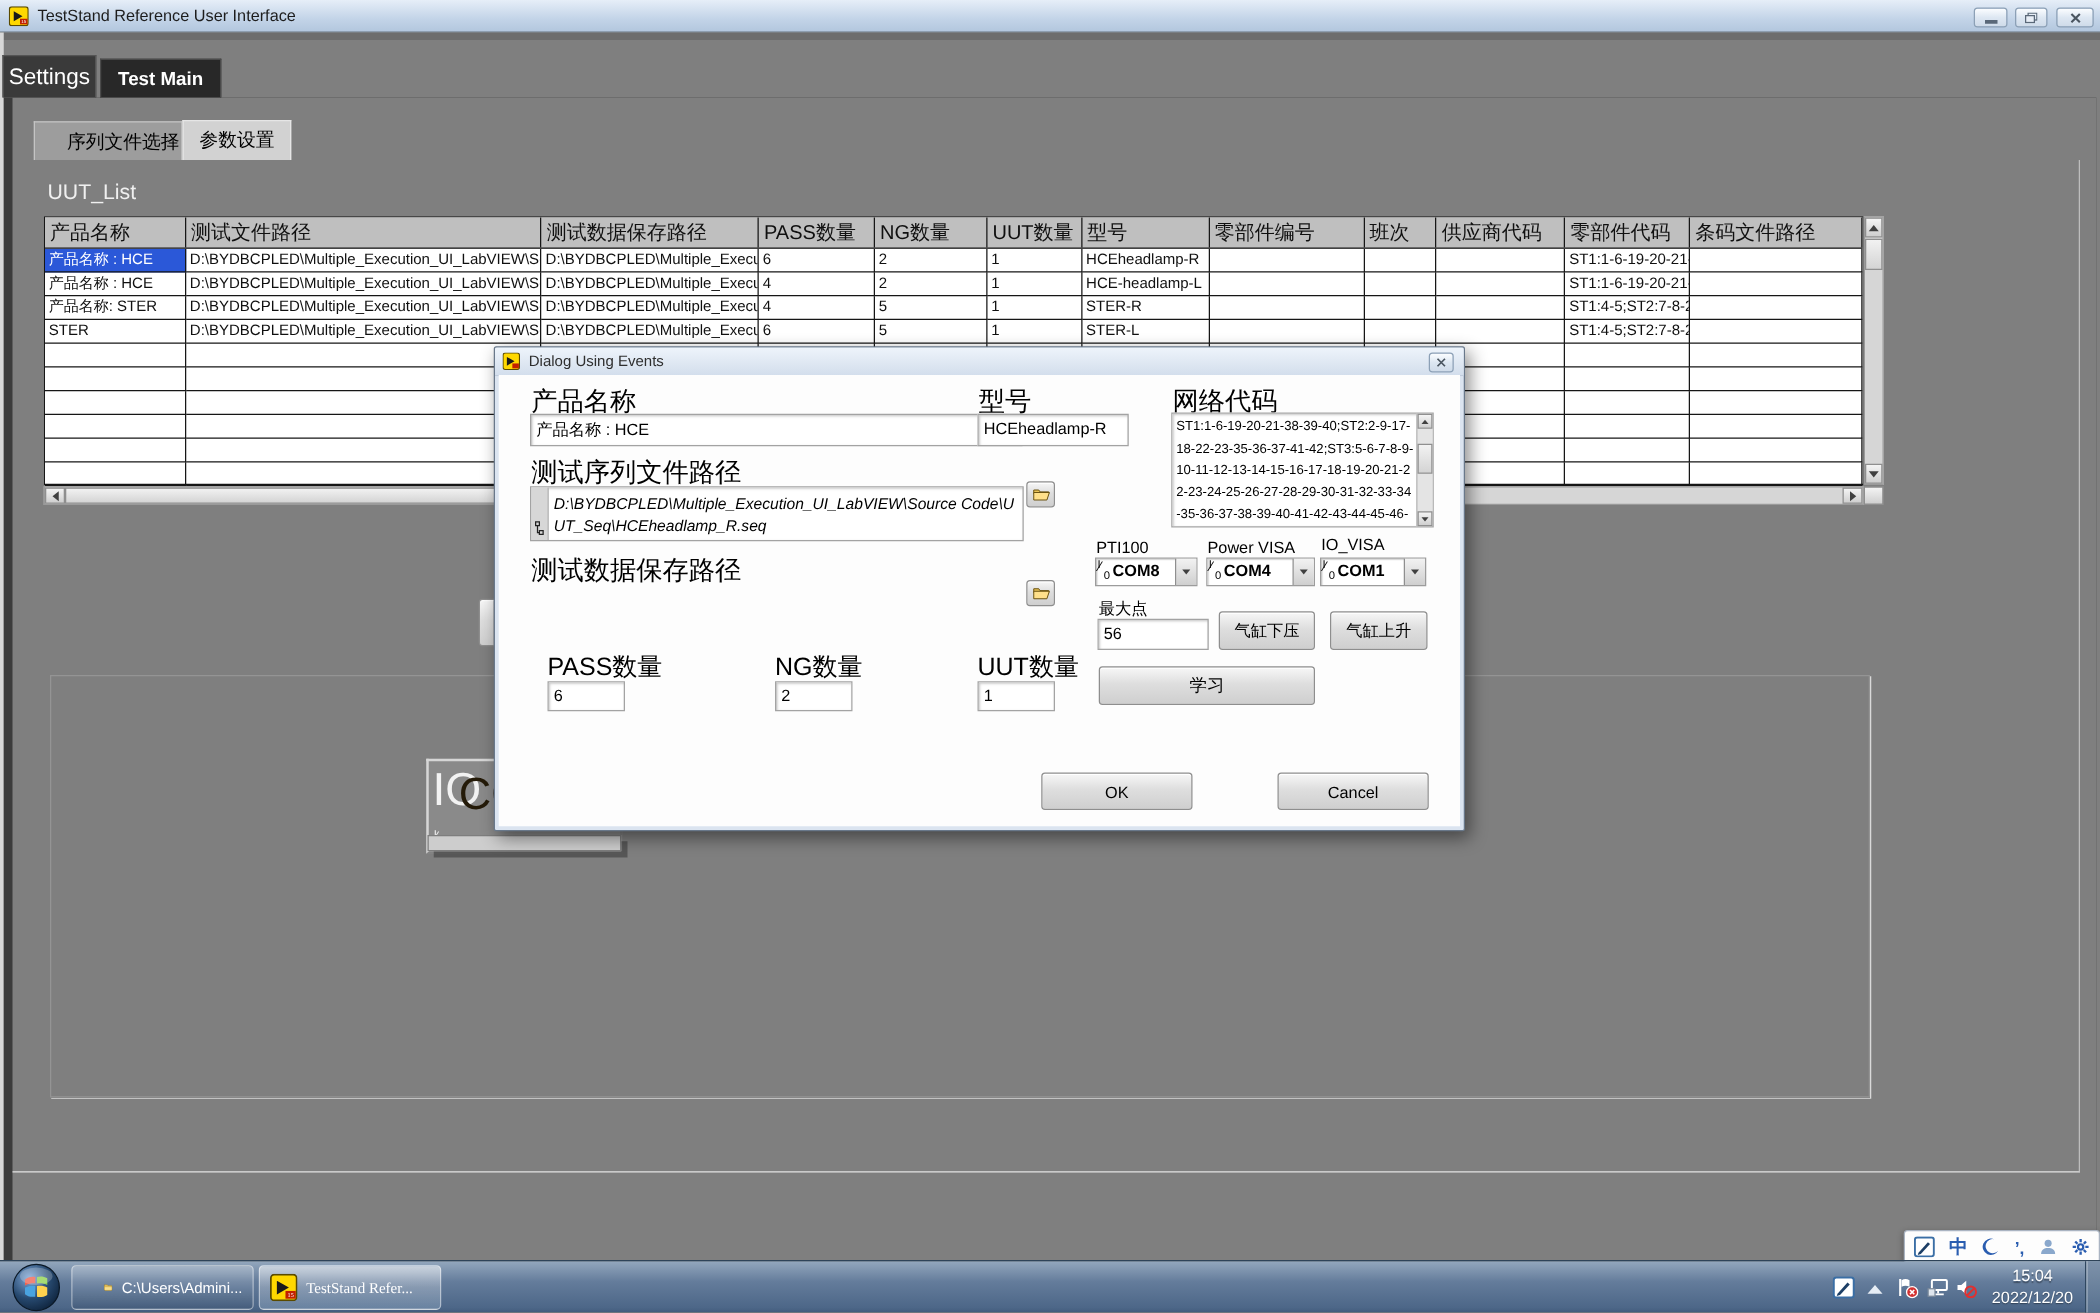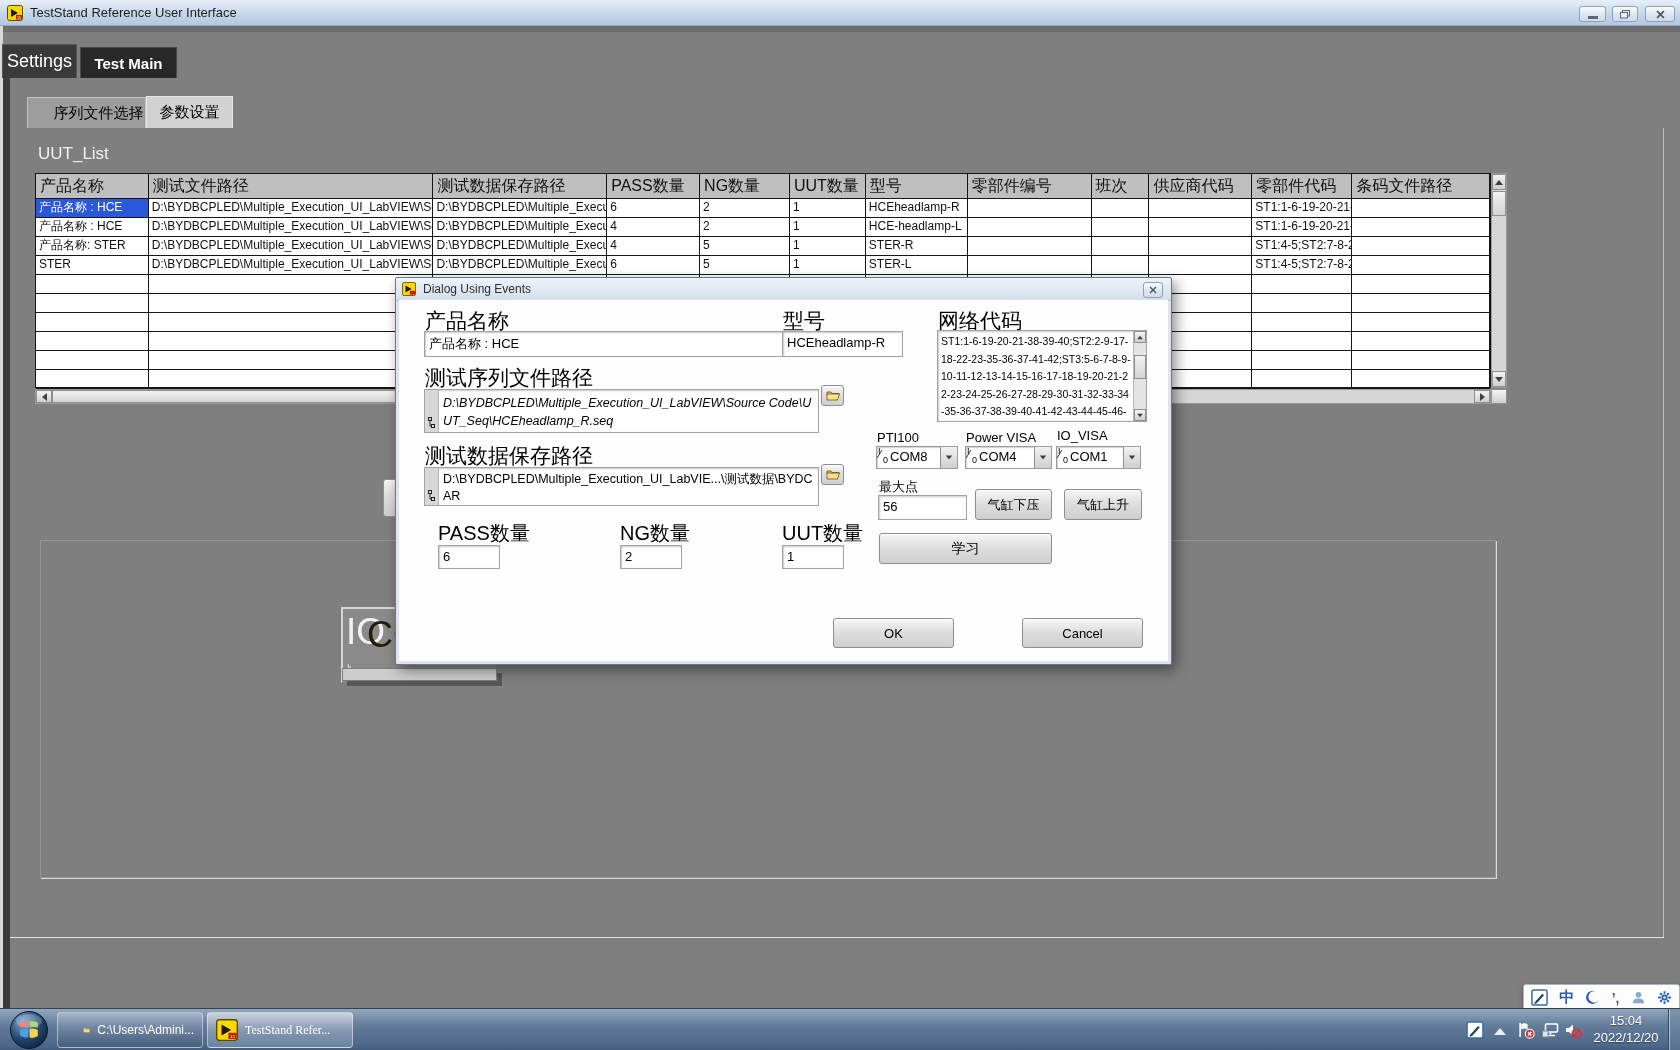--- a/index.html
+++ b/index.html
@@ -58,21 +58,21 @@
   .sunken{background:#fff;border:1px solid #a3a3a3;
     box-shadow:inset 1px 1px 2px rgba(0,0,0,.22);}
   .field-text{font-size:13px;color:#000;padding:3px 4px;overflow:hidden;white-space:nowrap;}
   .silver{background:linear-gradient(#f7f7f7,#dedede 45%,#cfcfcf);
     border:1px solid #8e8e8e;border-radius:3px;box-shadow:inset 0 1px 0 #fff;
     display:flex;align-items:center;justify-content:center;color:#000;}
   .pathbox{display:flex;}
   .path-glyph{width:13px;background:#d7d7d7;border-right:1px solid #b5b5b5;
     display:flex;align-items:flex-end;justify-content:center;padding-bottom:3px;}
   .combo{display:flex;background:#fff;border:1px solid #9c9c9c;box-shadow:inset 1px 1px 1px rgba(0,0,0,.18);}
-  .combo .val{flex:1;font-size:13px;padding:2px 12px 0 2px;white-space:nowrap;overflow:hidden;}
+  .combo .val{flex:1;font-size:13px;padding:2px 12px 0 2px;white-space:nowrap;overflow:hidden;font-weight:bold;}
   .combo .drop{width:16px;background:linear-gradient(#f2f2f2,#cgcfcf,#cfcfcf);
     background:linear-gradient(#f2f2f2,#cfcfcf);border-left:1px solid #8f8f8f;
     display:flex;align-items:center;justify-content:center;}
   .visa-g{position:relative;width:11px;height:17px;flex:none;}
   .visa-g i{position:absolute;left:1px;top:-1px;font-style:normal;font-size:9px;}
   .visa-g b{position:absolute;left:2px;top:1px;font-weight:400;font-size:11px;}
   .visa-g u{position:absolute;right:0;bottom:-1px;text-decoration:none;font-size:9px;}
 
   
   .taskbar{left:0;top:1008px;width:1680px;height:42px;
@@ -384,32 +384,20 @@
     <span style="flex:1;font-size:12.5px;line-height:18px;padding:4px 4px;word-break:break-all;overflow:hidden;font-style:italic;">D:\BYDBCPLED\Multiple_Execution_UI_LabVIEW\Source Code\UUT_Seq\HCEheadlamp_R.seq</span>
   </div>
   <span class="abs silver" style="left:425px;top:107px;width:23px;height:21px;">
     <svg width="14" height="11" viewBox="0 0 14 11">
         <path d="M1 2 h4 l1 1.5 h7 v1.5 h-12 z" fill="#e8c255" stroke="#6b5310" stroke-width="0.8"></path>
         <path d="M1 4 H13.5 L11.5 10 H1 Z" fill="#ffe08a" stroke="#6b5310" stroke-width="0.8"></path>
       </svg>
   </span>
 
   <div class="abs biglabel" style="left:29px;top:164px;">测试数据保存路径</div>
-  <div class="abs pathbox sunken" style="left:28px;top:189px;width:395px;height:39px;">
-    <span class="path-glyph">
-      <svg width="9" height="13" viewBox="0 0 9 13">
-          <g fill="none" stroke="#222">
-            <rect x="1.5" y="1.5" width="3" height="3"></rect>
-            <rect x="4.5" y="8.5" width="3" height="3"></rect>
-            <path d="M3 4.5 V10 H4.5"></path>
-          </g>
-        </svg>
-    </span>
-    <span style="flex:1;font-size:12.5px;line-height:17px;padding:3px 4px;word-break:break-all;overflow:hidden;">D:\BYDBCPLED\Multiple_Execution_UI_LabVIE...\测试数据\BYDCAR</span>
-  </div>
   <span class="abs silver" style="left:425px;top:186px;width:23px;height:21px;">
     <svg width="14" height="11" viewBox="0 0 14 11">
         <path d="M1 2 h4 l1 1.5 h7 v1.5 h-12 z" fill="#e8c255" stroke="#6b5310" stroke-width="0.8"></path>
         <path d="M1 4 H13.5 L11.5 10 H1 Z" fill="#ffe08a" stroke="#6b5310" stroke-width="0.8"></path>
       </svg>
   </span>
 
   <div class="abs midlabel" style="left:42px;top:242px;">PASS数量</div>
   <div class="abs sunken field-text" style="left:42px;top:267px;width:62px;height:24px;">6</div>
   <div class="abs midlabel" style="left:224px;top:242px;">NG数量</div>

